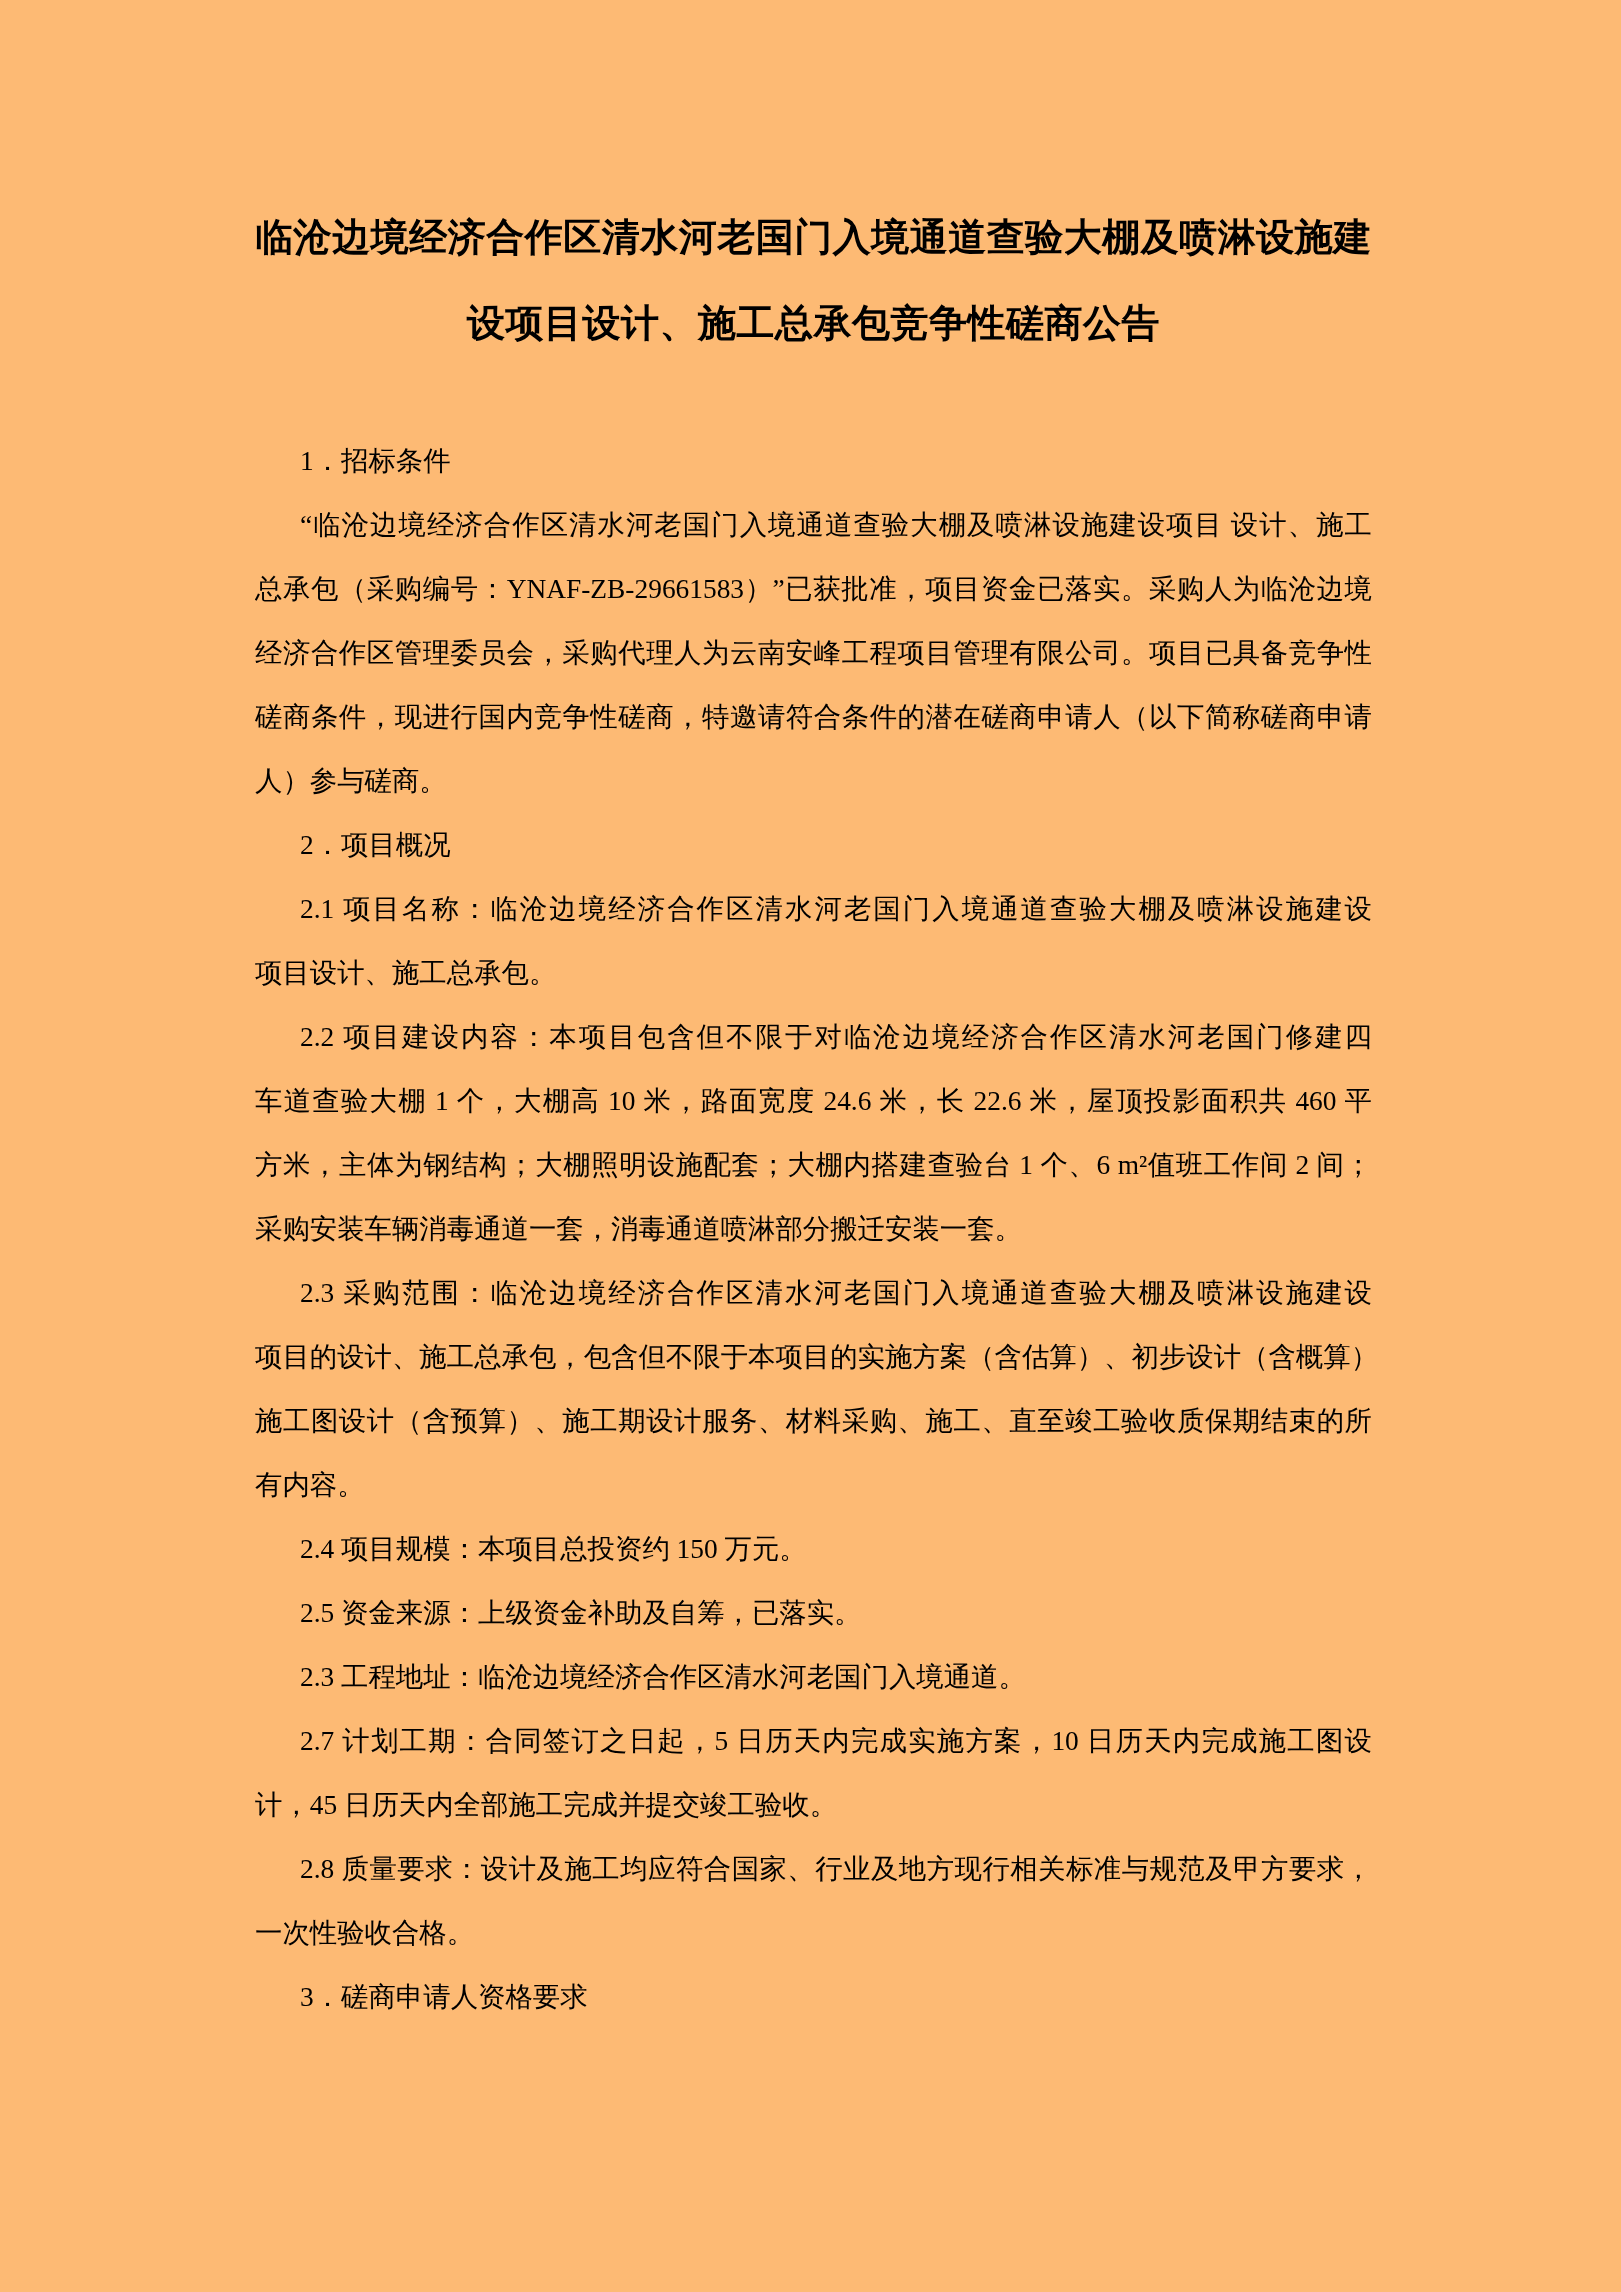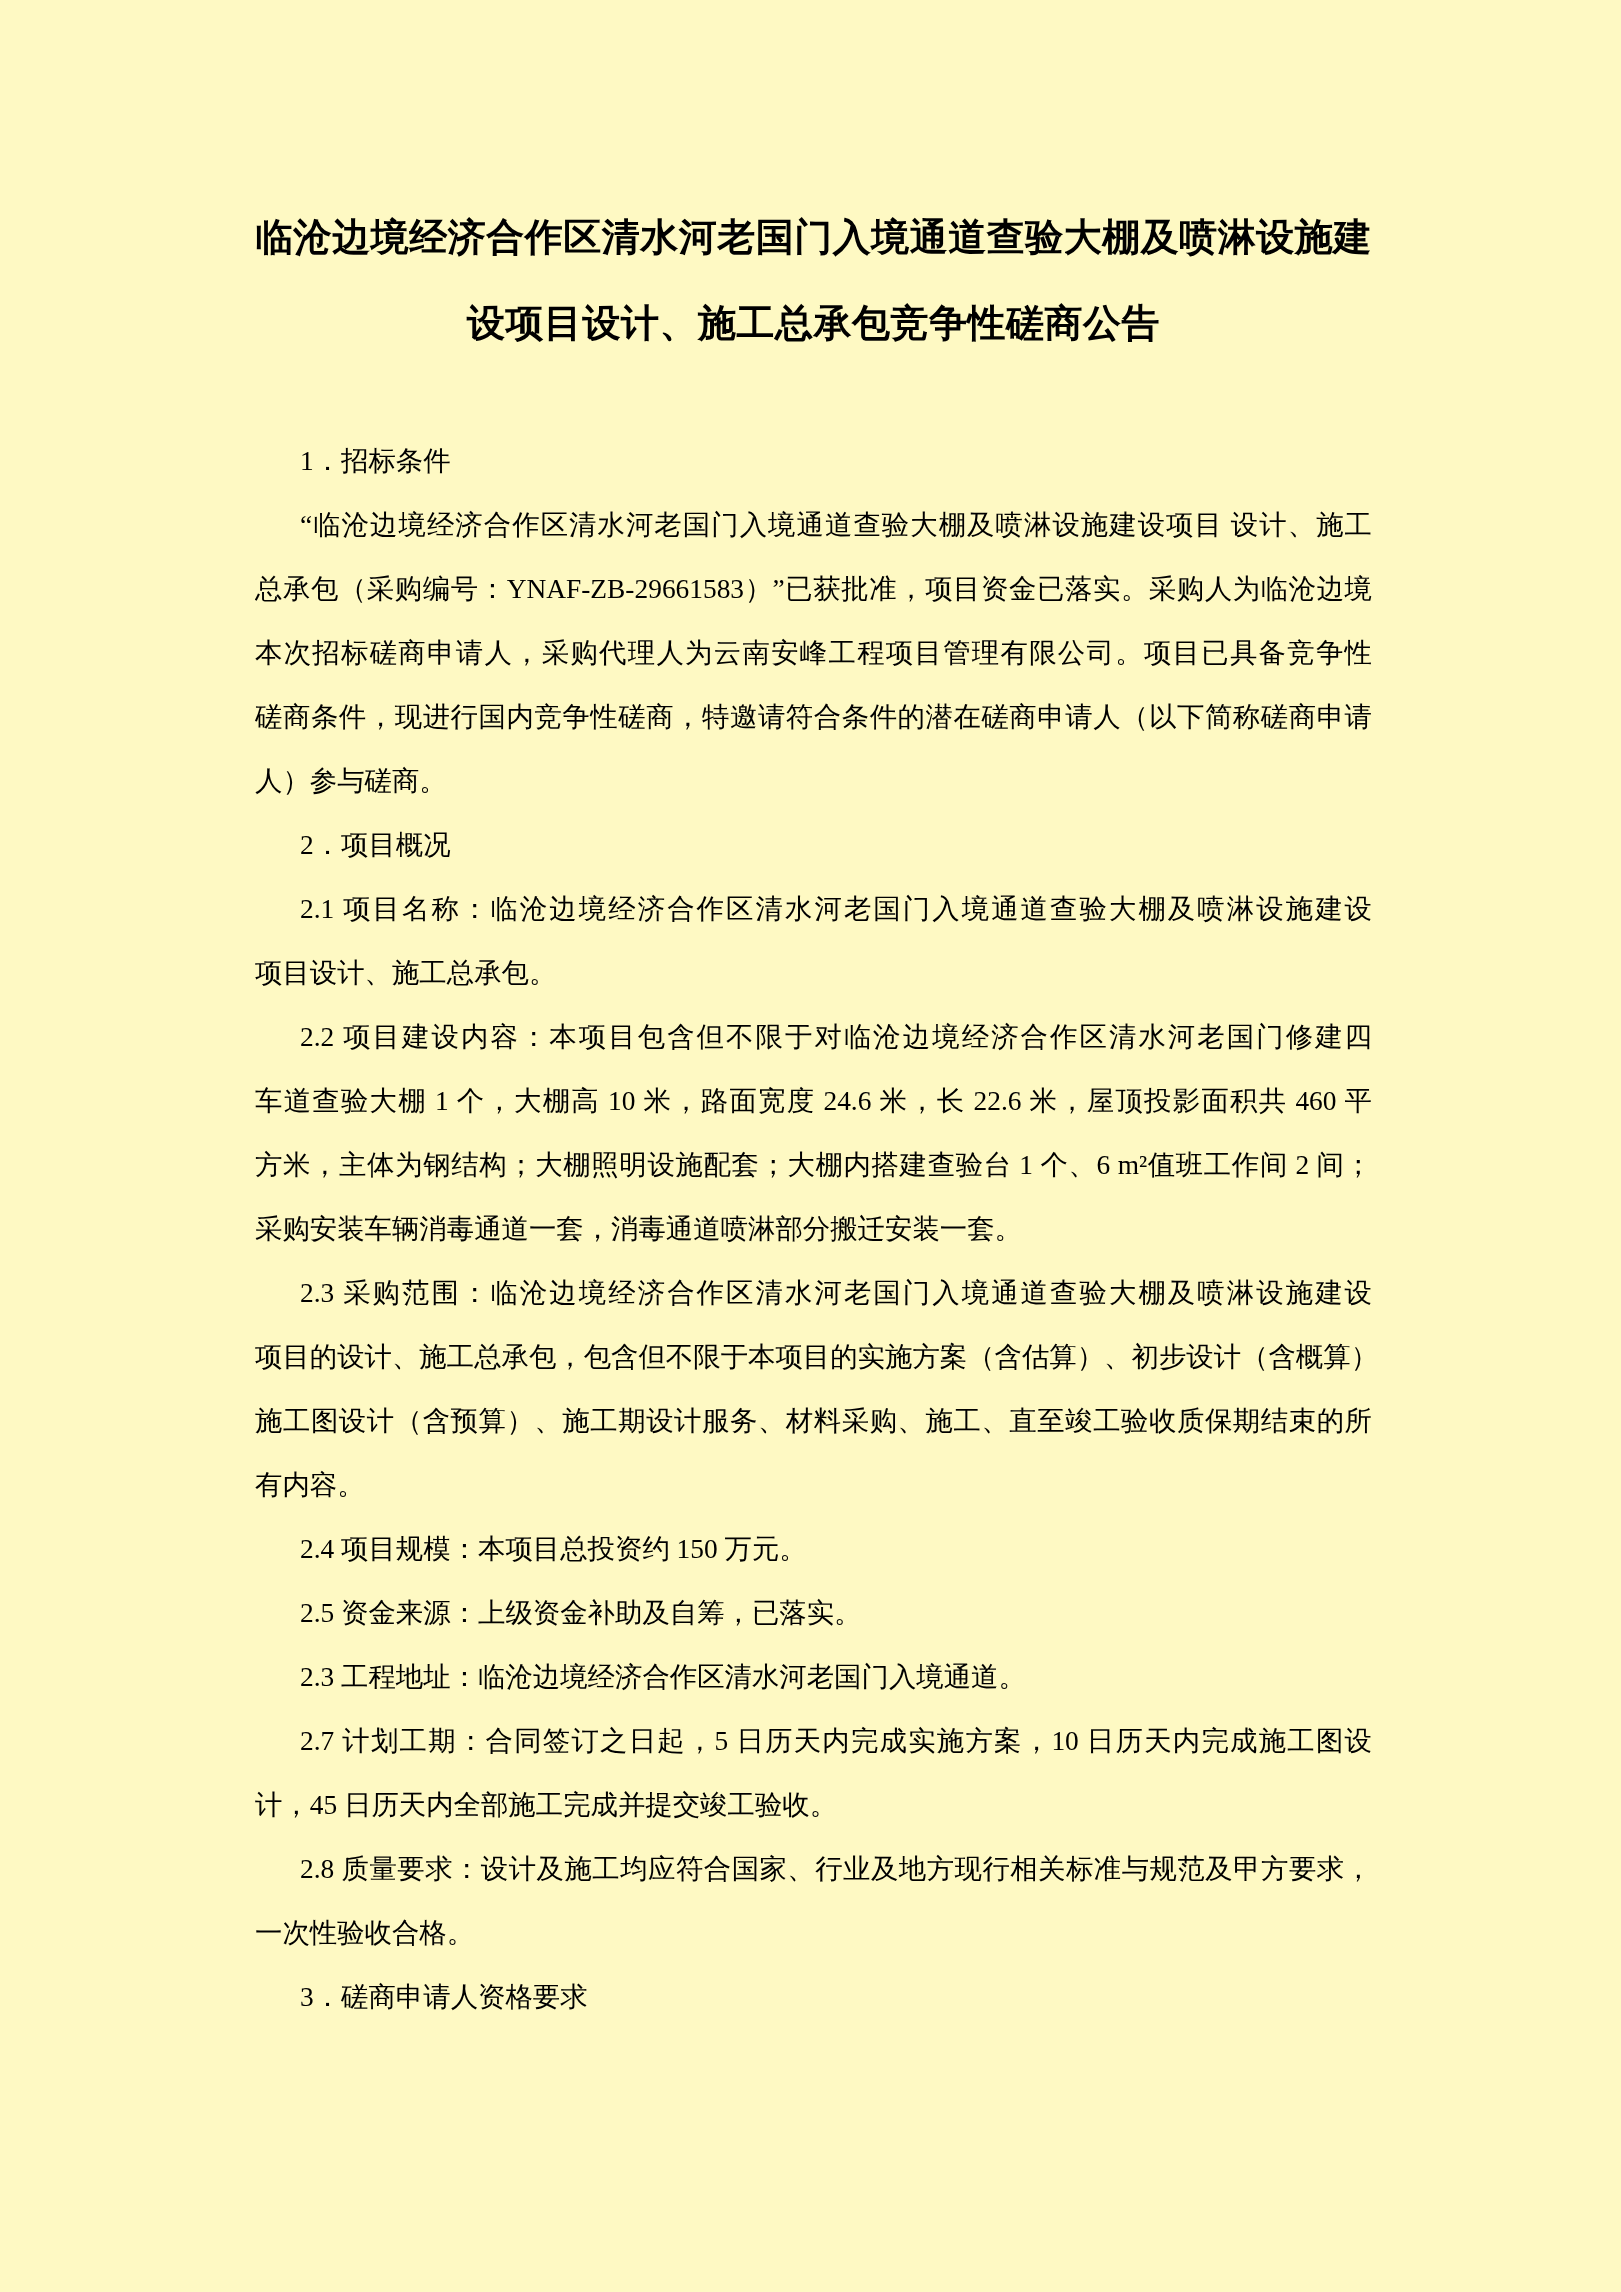--- a/index.html
+++ b/index.html
@@ -4,21 +4,21 @@
 <style>
   html, body {
     margin: 0;
     padding: 0;
     background: #ffffff;
   }
   .page {
     position: relative;
     width: 1621px;
     height: 2293px;
-    background: #fef9c3;
+    background: #fdba74;
     color: #000000;
     font-family: "Liberation Serif", "DejaVu Serif", serif;
     overflow: hidden;
   }
   .doc {
     padding-left: 255px;
     padding-right: 249px;
   }
   .title-block {
     padding-top: 194px;
@@ -58,21 +58,21 @@
 <div class="page">
   <div class="doc">
     <div class="title-block">
         <div class="title-line">临沧边境经济合作区清水河老国门入境通道查验大棚及喷淋设施建</div>
         <div class="title-line">设项目设计、施工总承包竞争性磋商公告</div>
       </div>
     <div class="body-block">
         <div class="line bold indent last">1．招标条件</div>
         <div class="line indent">“临沧边境经济合作区清水河老国门入境通道查验大棚及喷淋设施建设项目 设计、施工</div>
         <div class="line">总承包（采购编号：YNAF-ZB-29661583）”已获批准，项目资金已落实。采购人为临沧边境</div>
-        <div class="line">本次招标磋商申请人，采购代理人为云南安峰工程项目管理有限公司。项目已具备竞争性</div>
+        <div class="line">经济合作区管理委员会，采购代理人为云南安峰工程项目管理有限公司。项目已具备竞争性</div>
         <div class="line">磋商条件，现进行国内竞争性磋商，特邀请符合条件的潜在磋商申请人（以下简称磋商申请</div>
         <div class="line last">人）参与磋商。</div>
         <div class="line bold indent last">2．项目概况</div>
         <div class="line indent">2.1 项目名称：临沧边境经济合作区清水河老国门入境通道查验大棚及喷淋设施建设</div>
         <div class="line last">项目设计、施工总承包。</div>
         <div class="line indent">2.2 项目建设内容：本项目包含但不限于对临沧边境经济合作区清水河老国门修建四</div>
         <div class="line">车道查验大棚 1 个，大棚高 10 米，路面宽度 24.6 米，长 22.6 米，屋顶投影面积共 460 平</div>
         <div class="line">方米，主体为钢结构；大棚照明设施配套；大棚内搭建查验台 1 个、6 m²值班工作间 2 间；</div>
         <div class="line last">采购安装车辆消毒通道一套，消毒通道喷淋部分搬迁安装一套。</div>
         <div class="line indent">2.3 采购范围：临沧边境经济合作区清水河老国门入境通道查验大棚及喷淋设施建设</div>

